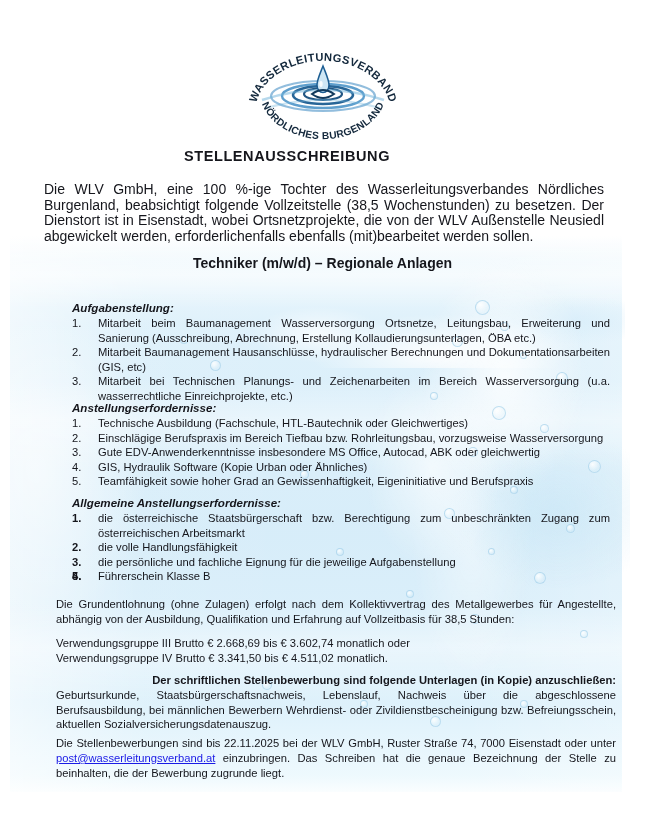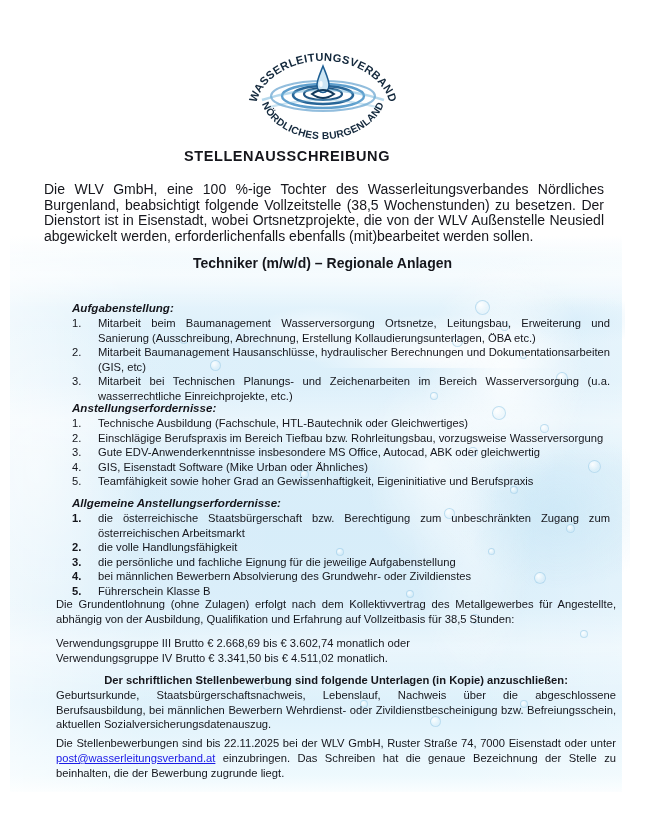--- a/index.html
+++ b/index.html
@@ -335,21 +335,21 @@
         <li>
           <span class="num">2.</span>
           <span>Einschlägige Berufspraxis im Bereich Tiefbau bzw. Rohrleitungsbau, vorzugsweise Wasserversorgung</span>
         </li>
         <li>
           <span class="num">3.</span>
           <span>Gute EDV-Anwenderkenntnisse insbesondere MS Office, Autocad, ABK oder gleichwertig</span>
         </li>
         <li>
           <span class="num">4.</span>
-          <span>GIS, Eisenstadt Software (Mike Urban oder Ähnliches)</span>
+          <span>GIS, Hydraulik Software (Kopie Urban oder Ähnliches)</span>
         </li>
         <li>
           <span class="num">5.</span>
           <span>Teamfähigkeit sowie hoher Grad an Gewissenhaftigkeit, Eigeninitiative und Berufspraxis</span>
         </li>
       </ol>
     </div>
 
     <div class="section" id="sec-allgemein">
       <h3>Allgemeine Anstellungserfordernisse:</h3>
@@ -361,38 +361,37 @@
         <li>
           <span class="num">2.</span>
           <span>die volle Handlungsfähigkeit</span>
         </li>
         <li>
           <span class="num">3.</span>
           <span>die persönliche und fachliche Eignung für die jeweilige Aufgabenstellung</span>
         </li>
         <li>
           <span class="num">4.</span>
-          <span>bei männlichen Bewerbern Absolvierung des Grundwehr- oder Zivildienstes</span>
         </li>
         <li>
           <span class="num">5.</span>
           <span>Führerschein Klasse B</span>
         </li>
       </ol>
     </div>
 
     <div class="para" id="para-lohn">Die Grundentlohnung (ohne Zulagen) erfolgt nach dem Kollektivvertrag des Metallgewerbes für Angestellte, abhängig von der Ausbildung, Qualifikation und Erfahrung auf Vollzeitbasis für 38,5 Stunden:</div>
 
     <div class="para nojustify" id="para-gruppen">
       <div>Verwendungsgruppe III Brutto € 2.668,69 bis € 3.602,74 monatlich oder</div>
       <div>Verwendungsgruppe IV Brutto € 3.341,50 bis € 4.511,02 monatlich.</div>
     </div>
 
     <div class="para" id="para-unterlagen">
-      <div class="b nojustify" style="text-align:center;">Der schriftlichen Stellenbewerbung sind folgende Unterlagen (in Kopie) anzuschließen:</div>
+      <div class="b nojustify" style="text-align:right;">Der schriftlichen Stellenbewerbung sind folgende Unterlagen (in Kopie) anzuschließen:</div>
       <div>Geburtsurkunde, Staatsbürgerschaftsnachweis, Lebenslauf, Nachweis über die abgeschlossene Berufsausbildung, bei männlichen Bewerbern Wehrdienst- oder Zivildienstbescheinigung bzw. Befreiungsschein, aktuellen Sozialversicherungsdatenauszug.</div>
     </div>
 
     <div class="para" id="para-bewerbung">
       <span>Die Stellenbewerbungen sind bis 22.11.2025 bei der WLV GmbH, Ruster Straße 74, 7000 Eisenstadt oder unter </span><a class="mail-link" href="#">post@wasserleitungsverband.at</a><span> einzubringen. Das Schreiben hat die genaue Bezeichnung der Stelle zu beinhalten, die der Bewerbung zugrunde liegt.</span>
     </div>
 
   </div>
 </div>
 

